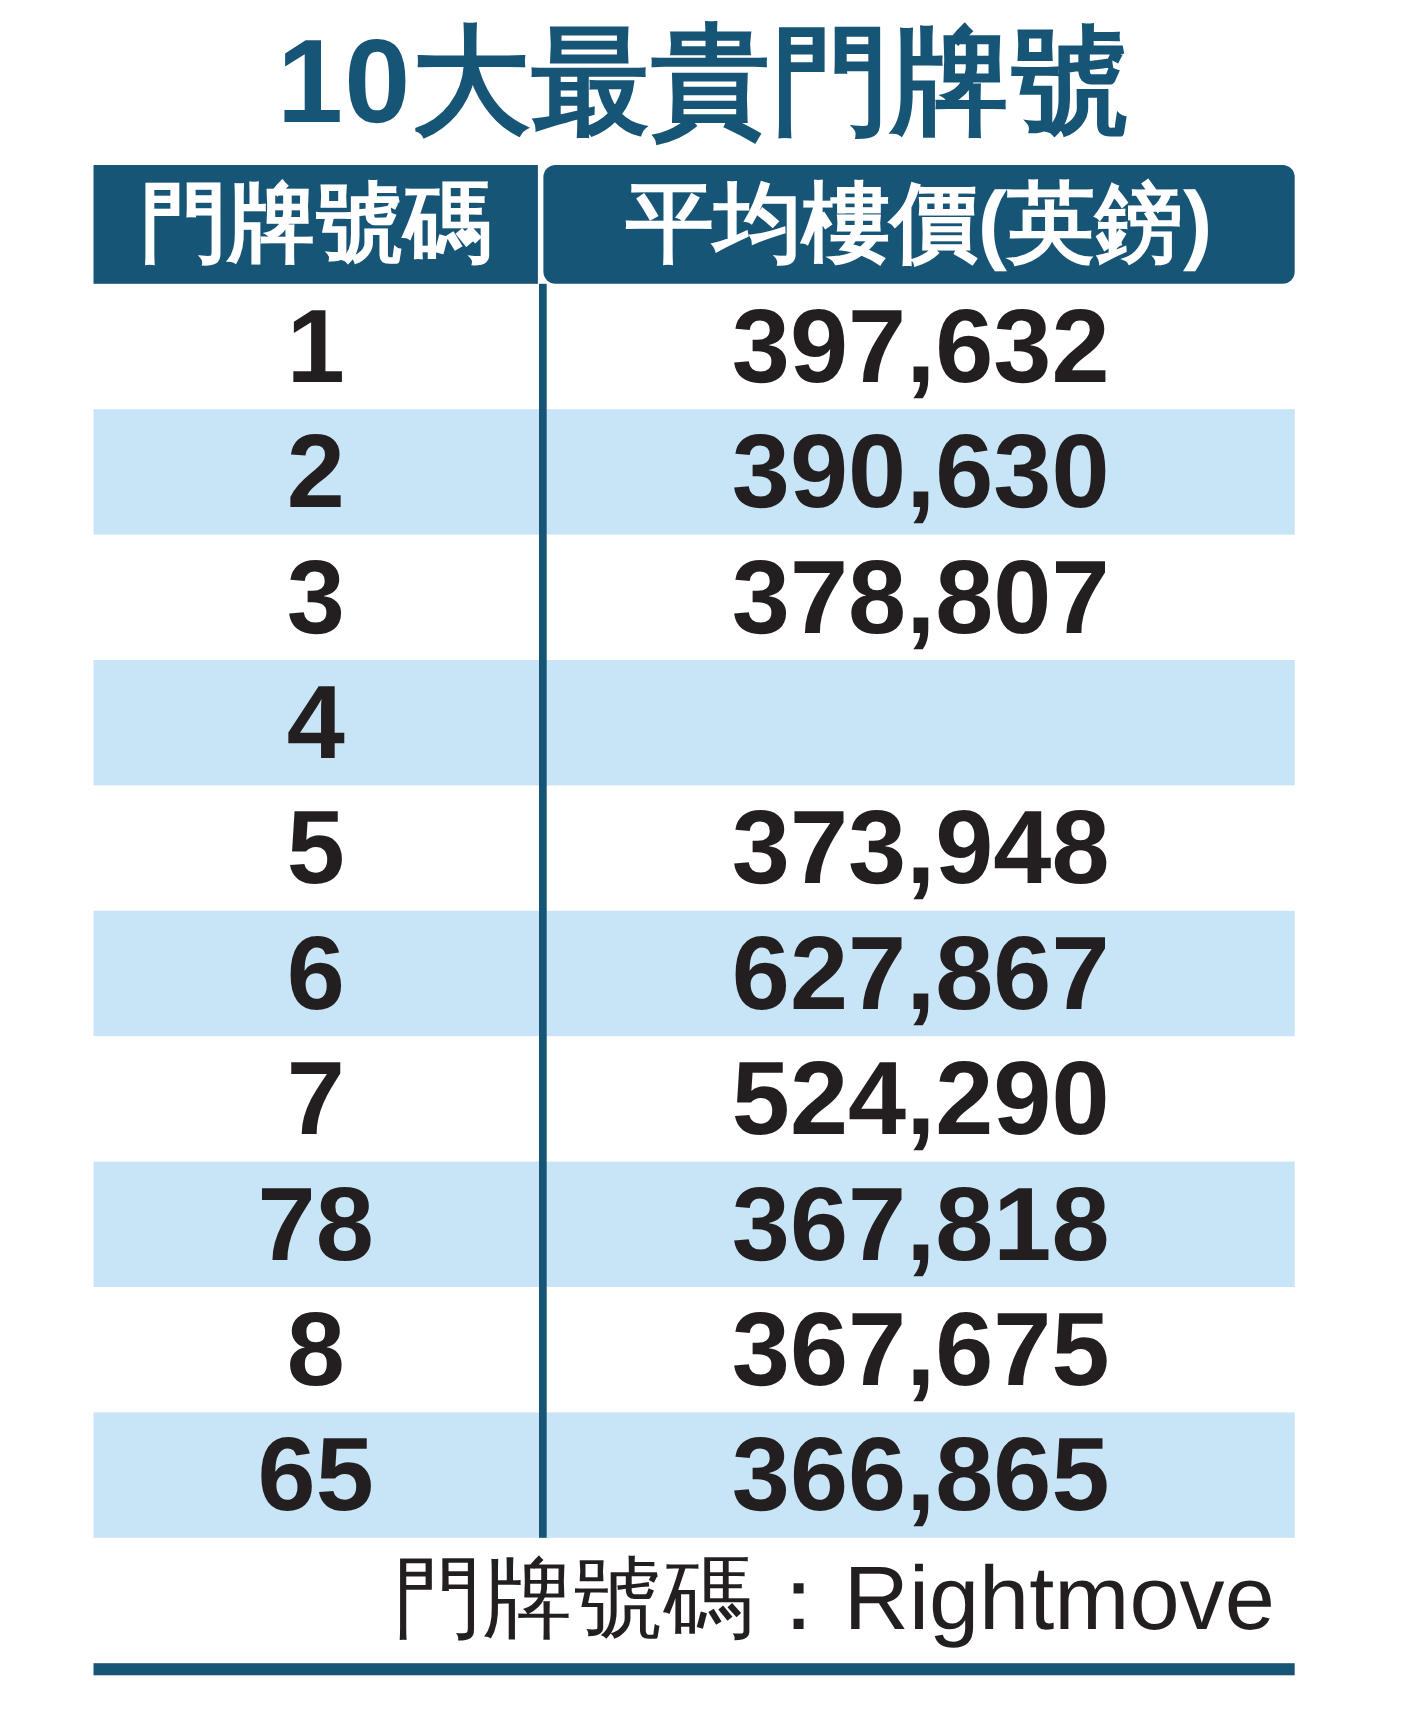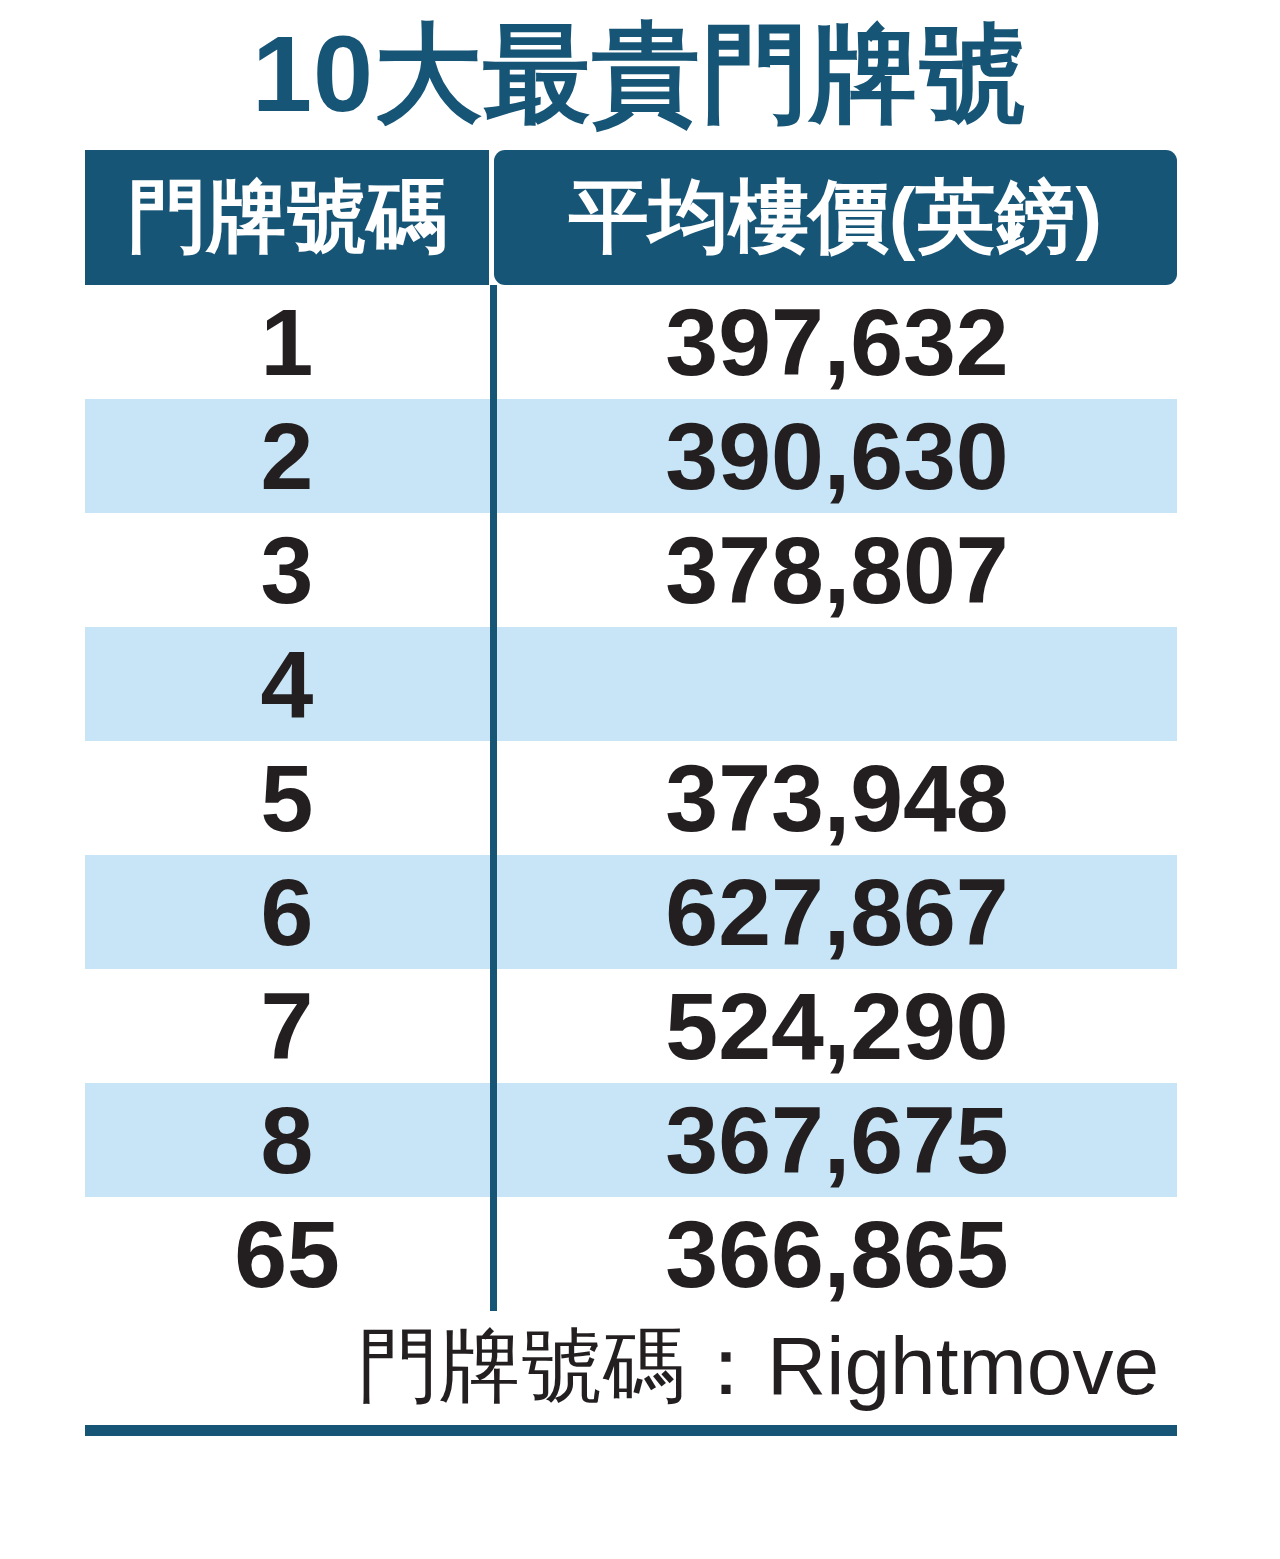--- a/index.html
+++ b/index.html
@@ -27,21 +27,21 @@
     letter-spacing: 1px;
     white-space: nowrap;
     text-align: right;
   }
   .table-wrap {
     width: 1092px;
     margin-left: 85px;
   }
   .header-row {
     display: flex;
-    height: 135px;
+    height: 108px;
     column-gap: 5px;
   }
   .header-cell {
     background: #175577;
     color: #ffffff;
     display: flex;
     align-items: center;
     justify-content: center;
     font-size: 80px;
     font-weight: 600;
@@ -136,20 +136,24 @@
       </div>
       <div class="row">
         <div class="cell num">6</div>
         <div class="cell price">627,867</div>
       </div>
       <div class="row">
         <div class="cell num">7</div>
         <div class="cell price">524,290</div>
       </div>
       <div class="row">
+        <div class="cell num">78</div>
+        <div class="cell price">367,818</div>
+      </div>
+      <div class="row">
         <div class="cell num">8</div>
         <div class="cell price">367,675</div>
       </div>
       <div class="row">
         <div class="cell num">65</div>
         <div class="cell price">366,865</div>
       </div>
       <div class="divider-line"></div>
     </div>
 

